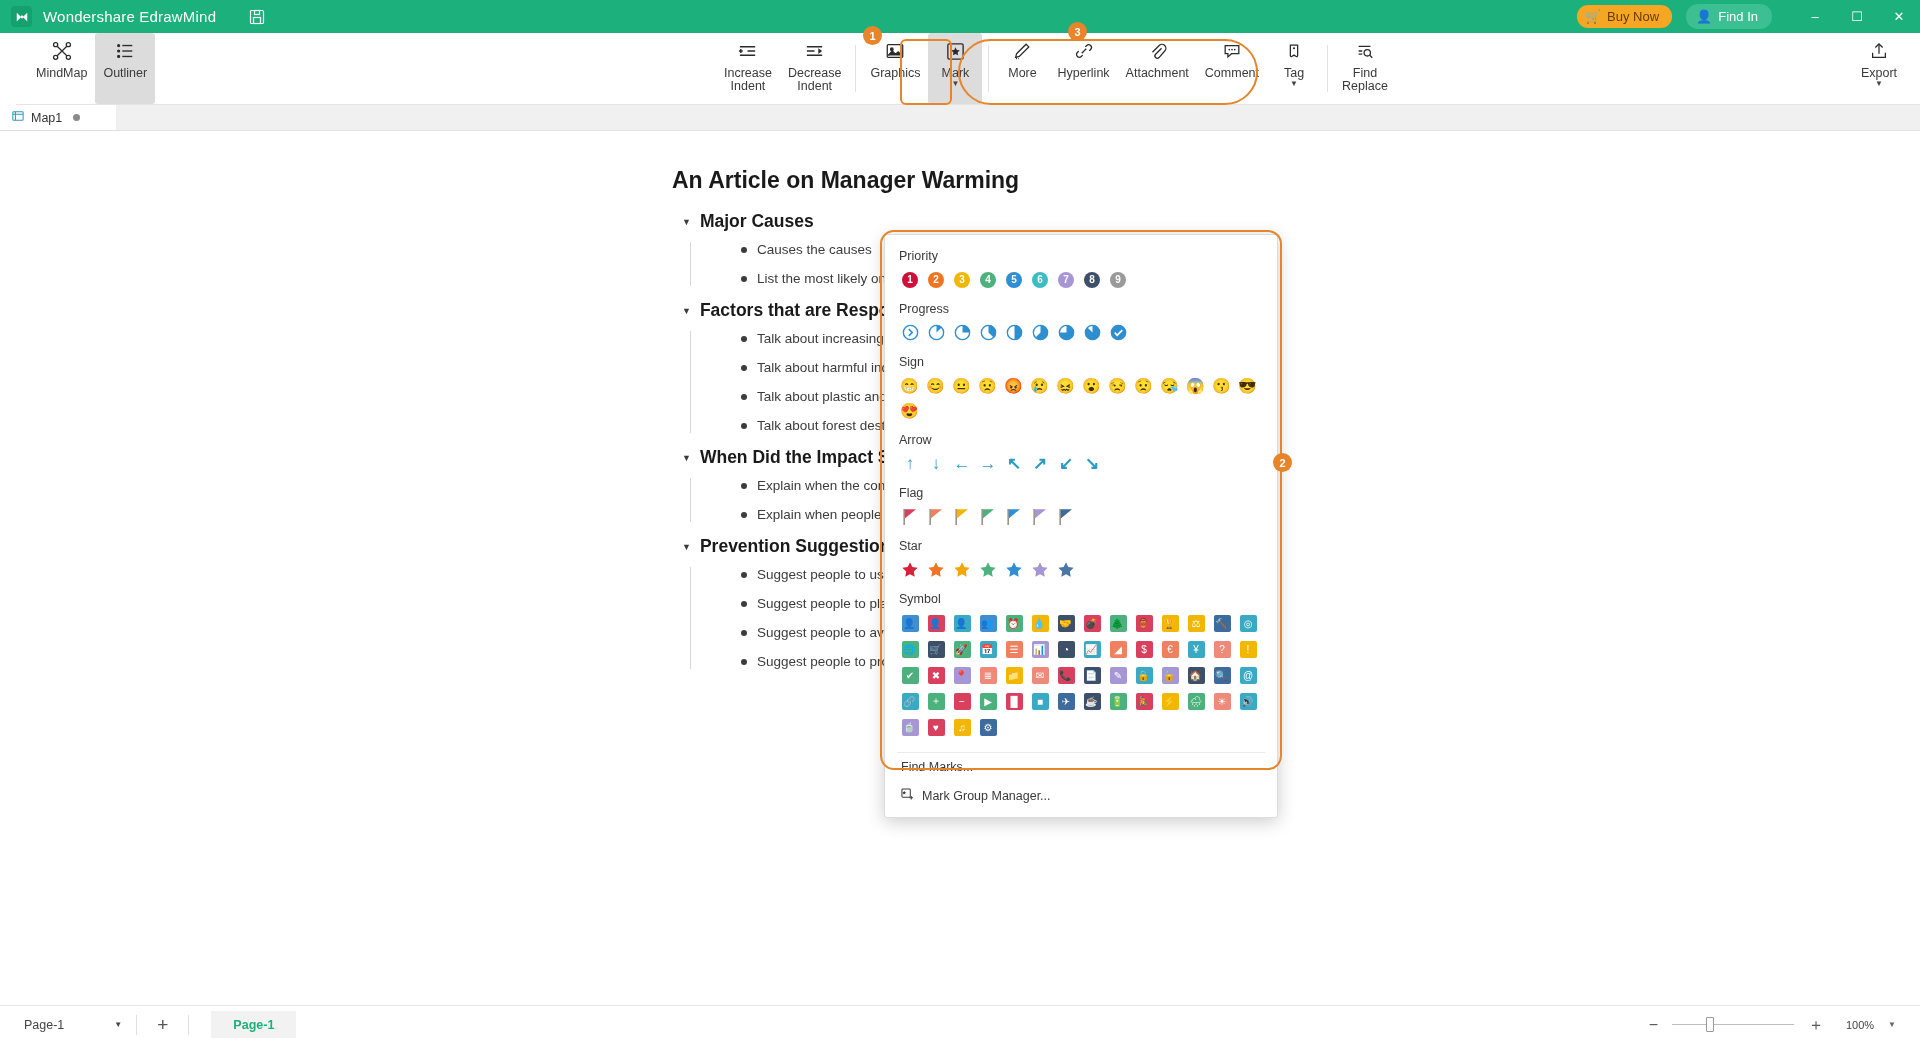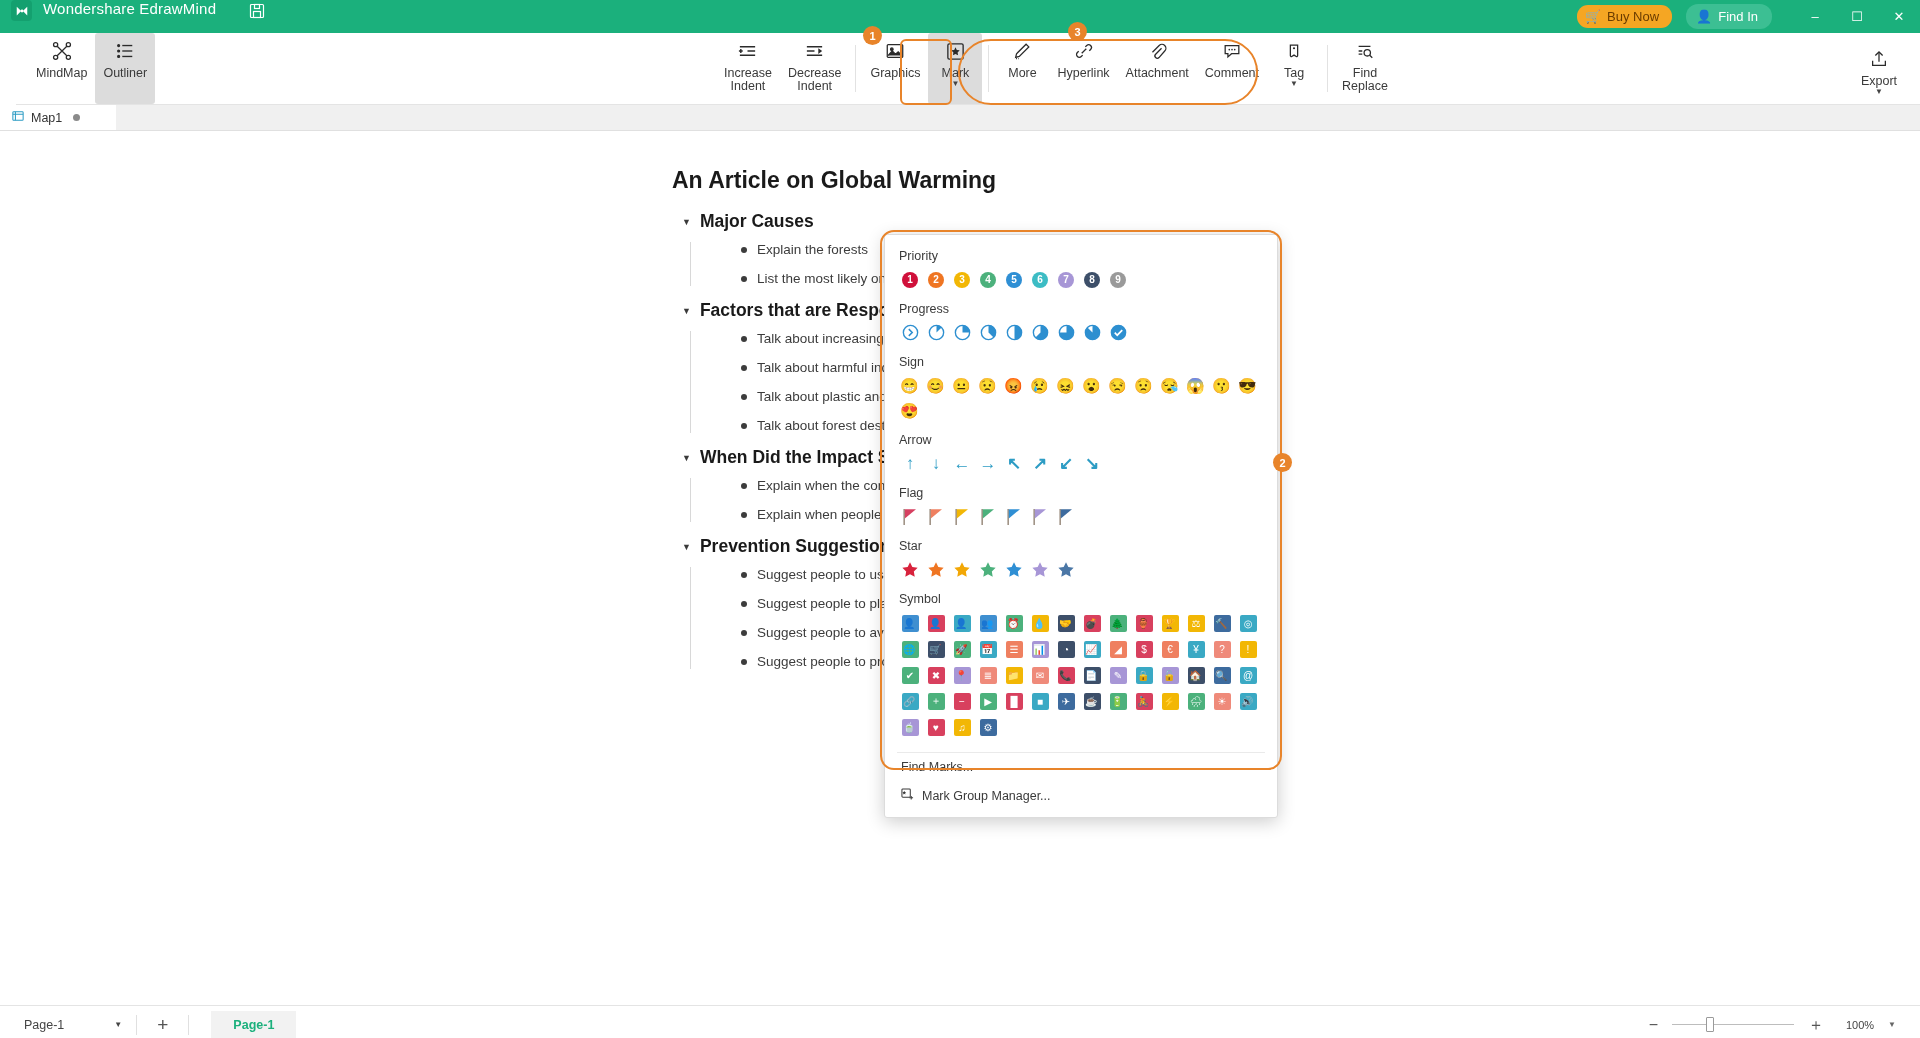--- a/index.html
+++ b/index.html
@@ -6,21 +6,21 @@
   html, body {
     width: 1920px; height: 1038px;
     font-family: "Liberation Sans", sans-serif;
     background: #ffffff;
     overflow: hidden;
   }
 
   
   .titlebar {
     height: 33px; background: #1bb07c;
-    display: flex; align-items: flex-start; position: relative;
+    display: flex; align-items: center; position: relative;
   }
   .tb-logo {
     width: 21px; height: 21px; margin-left: 11px; border-radius: 4px;
     background: #14a06f; display: flex; align-items: center; justify-content: center;
   }
   .tb-title {
     color: #ffffff; font-size: 15px; margin-left: 11px; letter-spacing: .2px;
   }
   .tb-save {
     margin-left: 30px; width: 22px; height: 22px;
@@ -62,21 +62,21 @@
     margin-top: 3px; white-space: pre-line;
   }
   .rb-btn .caret {
     font-size: 8px; color: #444; line-height: 6px; margin-top: 1px;
   }
   .rb-left { display: flex; align-items: stretch; padding-left: 12px; }
   .rb-center {
     position: absolute; left: 700px; top: 0; bottom: 0;
     display: flex; align-items: stretch;
   }
-  .rb-right { position: absolute; right: 14px; top: 0; bottom: 0; display: flex; align-items: center; }
+  .rb-right { position: absolute; right: 14px; top: 0; bottom: 0; display: flex; align-items: flex-start; }
 
   
   .ring {
     position: absolute; border: 2px solid #e8842a; border-radius: 6px;
     pointer-events: none;
   }
   .ring-pill { border-radius: 36px; }
   .badge {
     position: absolute; width: 19px; height: 19px; border-radius: 50%;
     background: #e8842a; color: #fff; font-size: 11px; font-weight: bold;
@@ -385,31 +385,31 @@
       </svg>
     </span>
     <span>Map1</span>
     <span class="dot"></span>
   </div>
 </div>
 
 <div class="canvas">
 
   <div class="outline">
-    <div class="ol-title">An Article on Global Warming</div>
+    <div class="ol-title">An Article on Manager Warming</div>
 
     <div>
       <div class="ol-h2">
         <span class="ol-caret">▼</span>
         <span>Major Causes</span>
       </div>
       <div class="ol-group">
         <div class="ol-li">
           <span class="bullet"></span>
-          <span>Explain the forests</span>
+          <span>Causes the causes</span>
         </div>
         <div class="ol-li">
           <span class="bullet"></span>
           <span>List the most likely ones</span>
         </div>
       </div>
     </div>
 
     <div>
       <div class="ol-h2">

